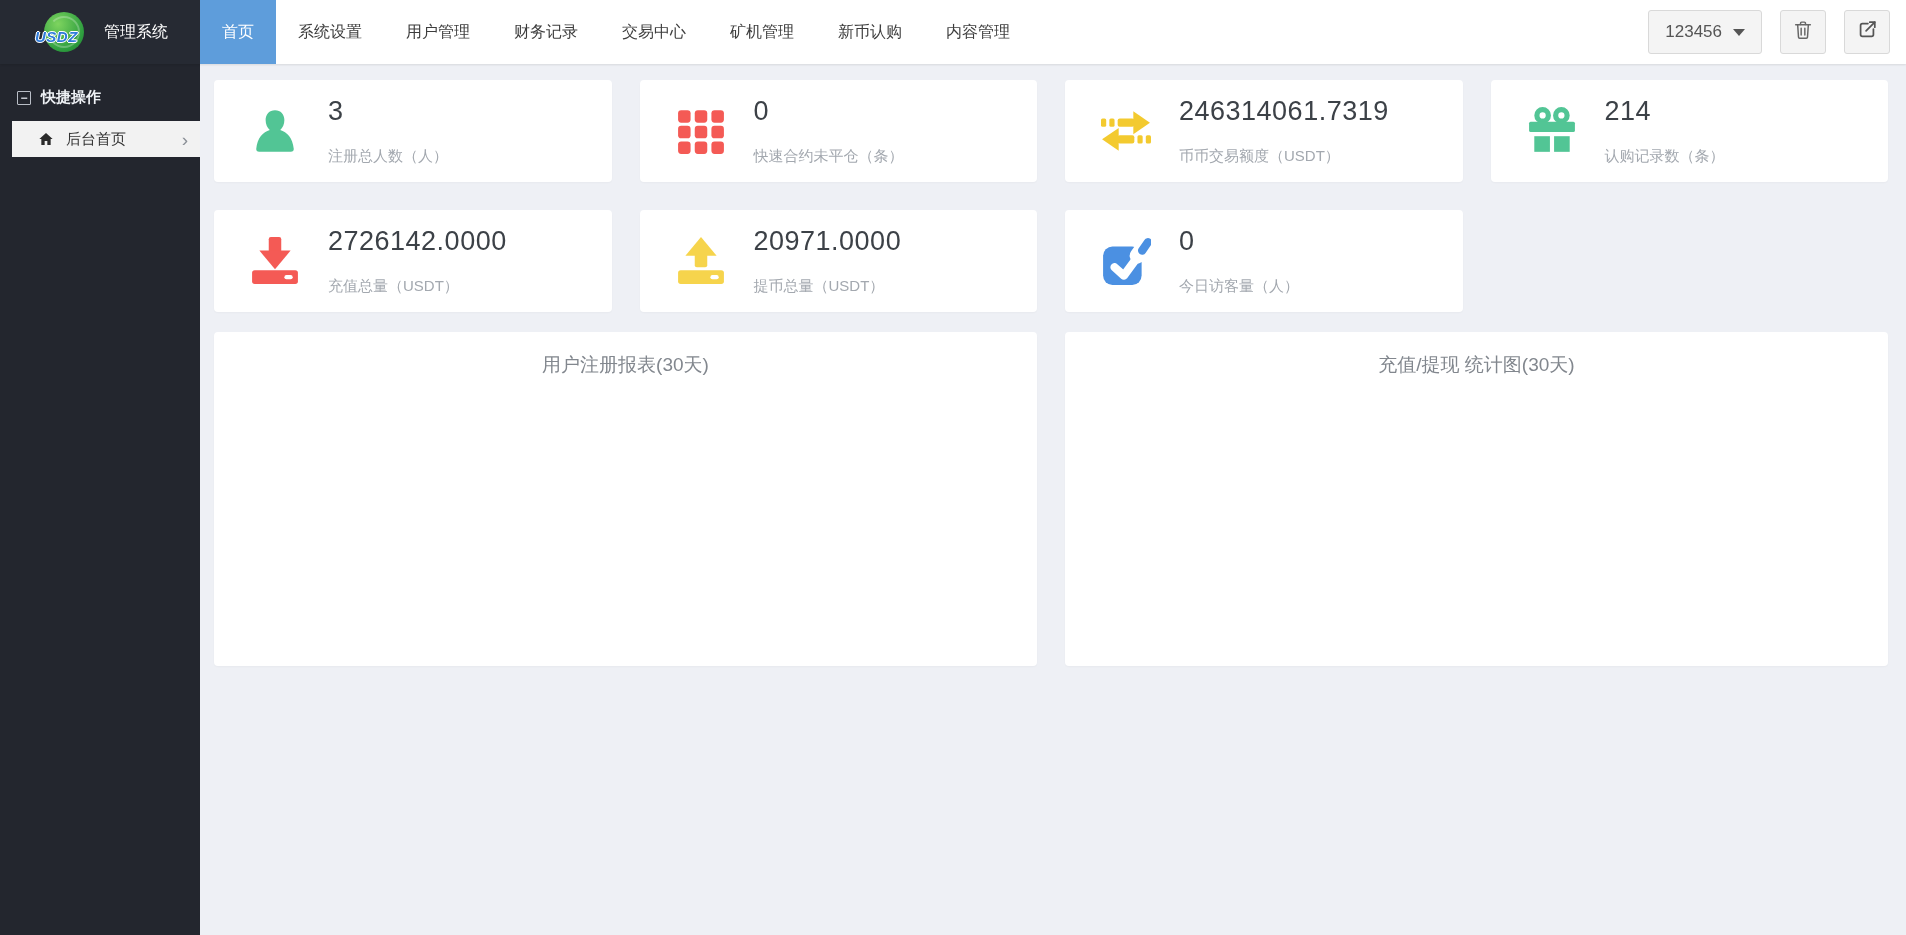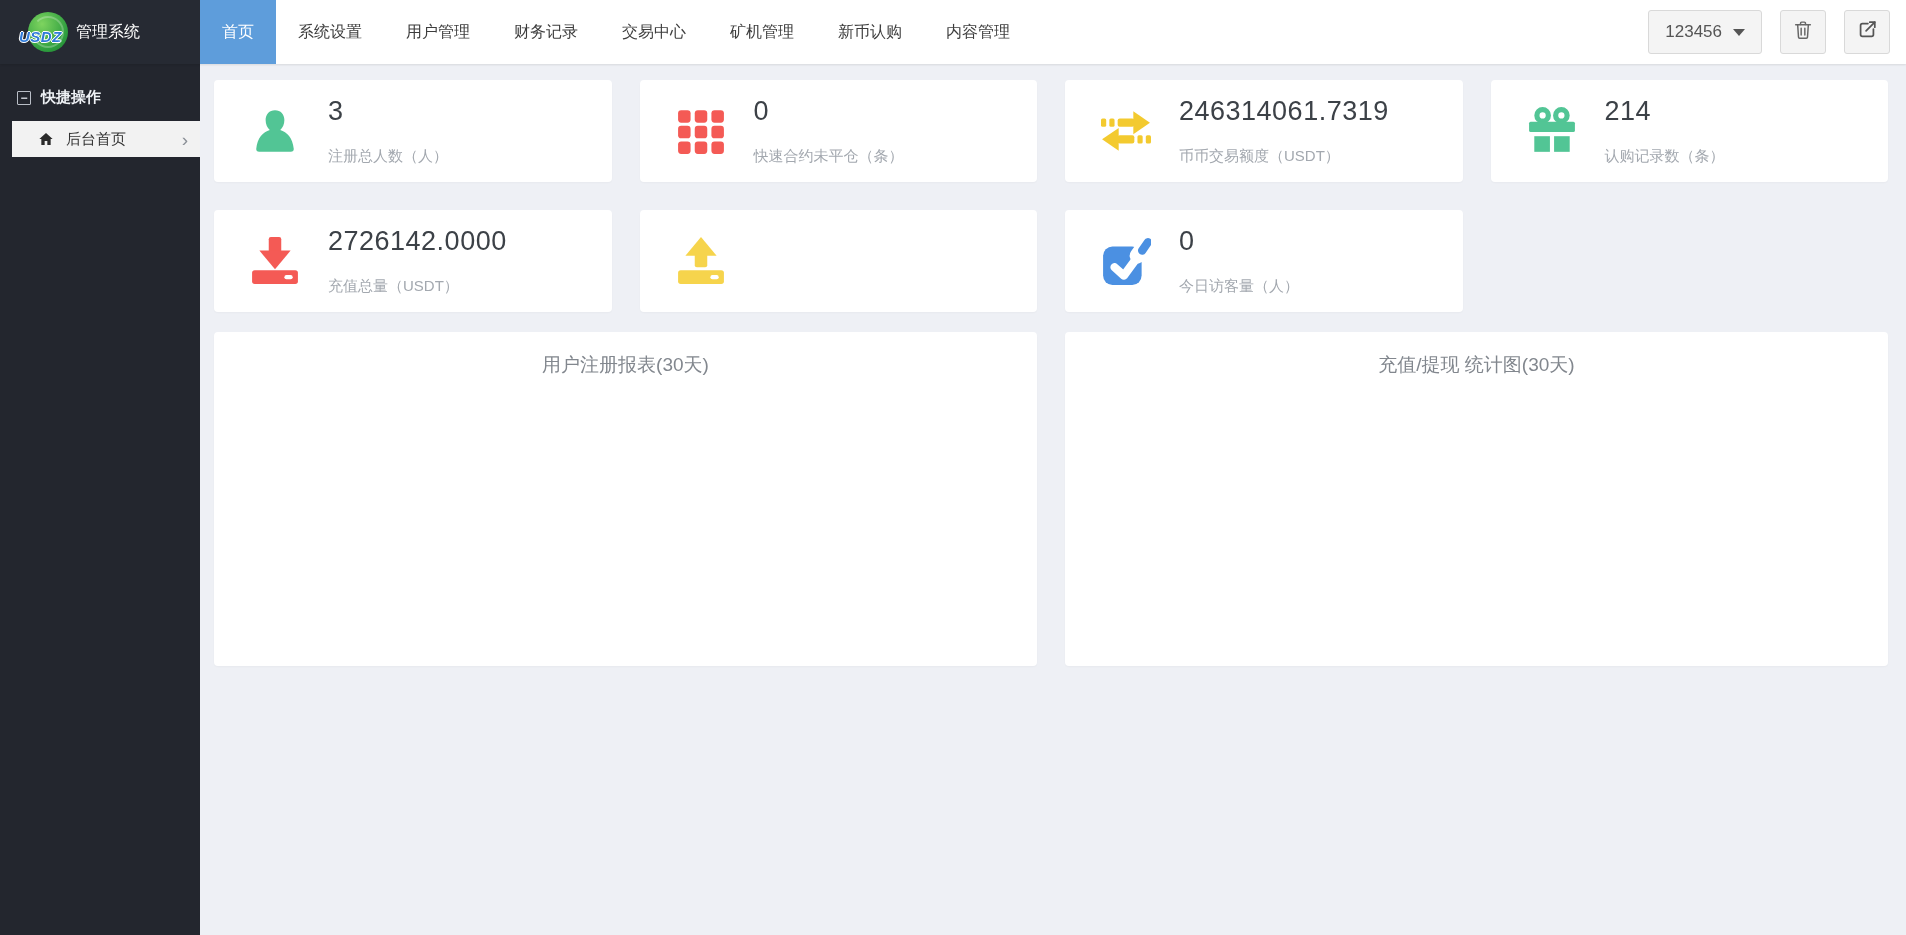--- a/index.html
+++ b/index.html
@@ -3,30 +3,30 @@
 <meta charset="utf-8">
 <style>
   * { margin:0; padding:0; box-sizing:border-box; }
   html,body { width:1906px; height:935px; overflow:hidden; }
   body { font-family:"Liberation Sans","DejaVu Sans",sans-serif; background:#eef0f5; color:#333; }
 
   
   .navbar { position:absolute; top:0; left:0; width:1906px; height:64px; background:#ffffff;
             box-shadow:0 1px 2px rgba(0,0,0,.10); z-index:5; display:flex; align-items:stretch; }
   .logo-block { width:200px; height:64px; background:#262a33; display:flex; align-items:center;
-                padding-left:28px; flex:0 0 auto; }
+                padding-left:44px; flex:0 0 auto; }
   .globe { position:relative; width:40px; height:40px; border-radius:50%;
            background:radial-gradient(circle at 35% 30%, #7ed45f, #2e9e3f 68%, #1d7a2f);
            flex:0 0 auto; }
   .globe::after { content:""; position:absolute; inset:4px; border-radius:50%;
                   border:2px solid rgba(255,255,255,.25); border-left-color:transparent; }
   .usdz { position:absolute; left:-9px; bottom:7px; font-style:italic; font-weight:bold;
           font-size:15px; letter-spacing:.5px; color:#2f7bd9;
           text-shadow:-1px 0 #fff,1px 0 #fff,0 1px #fff,0 -1px #fff; }
-  .app-title { color:#ffffff; font-size:16px; margin-left:8px; white-space:nowrap; }
+  .app-title { color:#ffffff; font-size:16px; margin-left:20px; white-space:nowrap; }
 
   .nav-tabs { display:flex; align-items:stretch; height:64px; }
   .nav-tab { display:flex; align-items:center; padding:0 22px; font-size:16px; color:#3d3d3d;
              cursor:pointer; white-space:nowrap;font-family:Liberation Mono, monospace; }
   .nav-tab.active { background:#5e9ddb; color:#ffffff; }
 
   .nav-right { position:absolute; right:16px; top:10px; display:flex; gap:18px; }
   .nav-btn { height:44px; background:#f4f4f4; border:1px solid #d9d9d9; border-radius:3px;
              display:flex; align-items:center; justify-content:center; cursor:pointer;
              color:#555; font-size:17px; font-family:inherit; }
@@ -217,20 +217,24 @@
 
     <div class="card">
       <span class="ic ic-yellow">
         <svg viewBox="0 0 48 46" fill="currentColor">
           <polygon points="24,0 9,18 39,18"></polygon>
           <rect x="18" y="16" width="12" height="13" rx="2"></rect>
           <rect x="2" y="32" width="44" height="13" rx="2.5"></rect>
           <rect x="33" y="36.5" width="8" height="4" rx="2" fill="#fff"></rect>
         </svg>
       </span>
+      <div class="meta">
+        <div class="val">20971.0000</div>
+        <div class="lbl">提币总量（USDT）</div>
+      </div>
     </div>
 
     <div class="card">
       <span class="ic ic-blue">
         <svg viewBox="0 0 48 48">
           <rect x="2" y="10" width="37" height="37" rx="9" fill="currentColor"></rect>
           <path d="M35 19 L45 5" stroke="#fff" stroke-width="15" stroke-linecap="round" fill="none"></path>
           <path d="M13 30 L22 38 L41 12" stroke="#fff" stroke-width="8" stroke-linecap="round" stroke-linejoin="round" fill="none"></path>
           <path d="M39.5 14 L45 6" stroke="currentColor" stroke-width="8" stroke-linecap="round" fill="none"></path>
         </svg>

